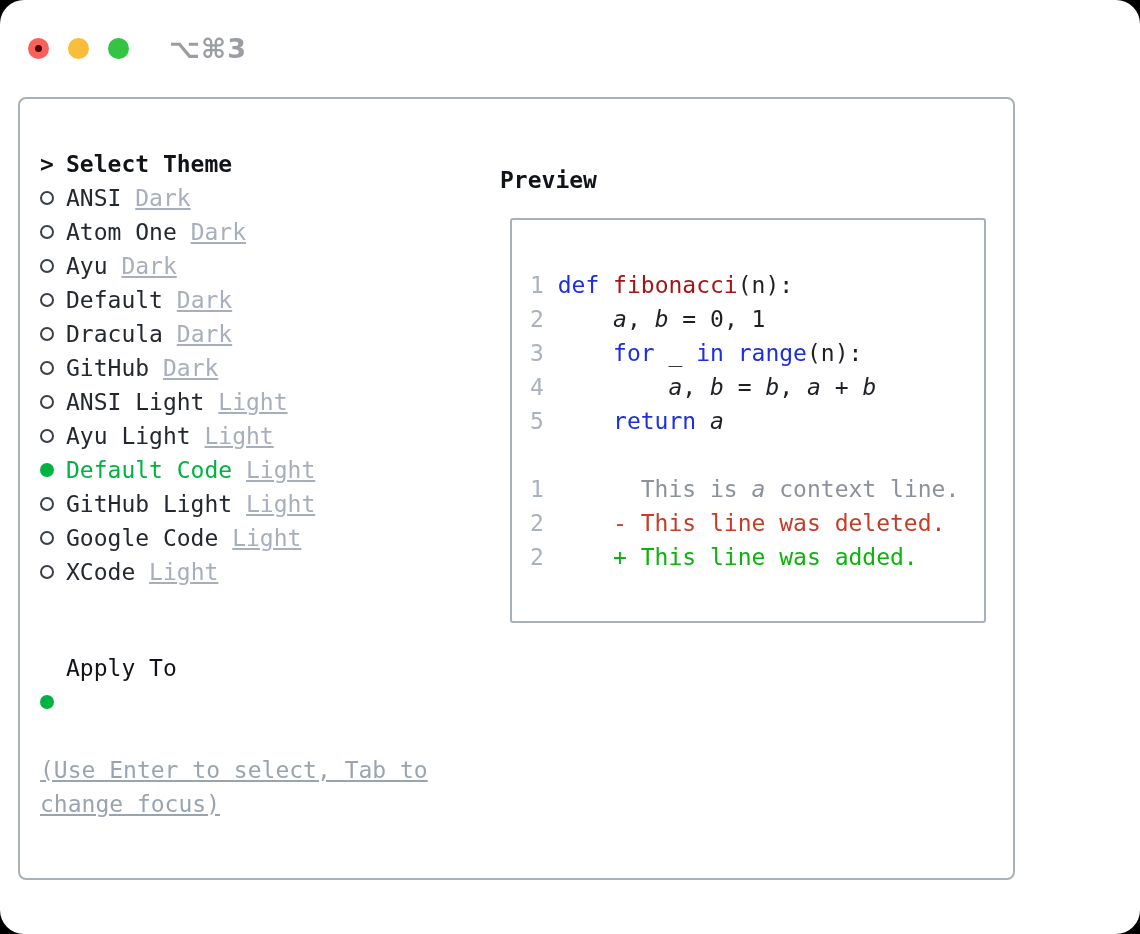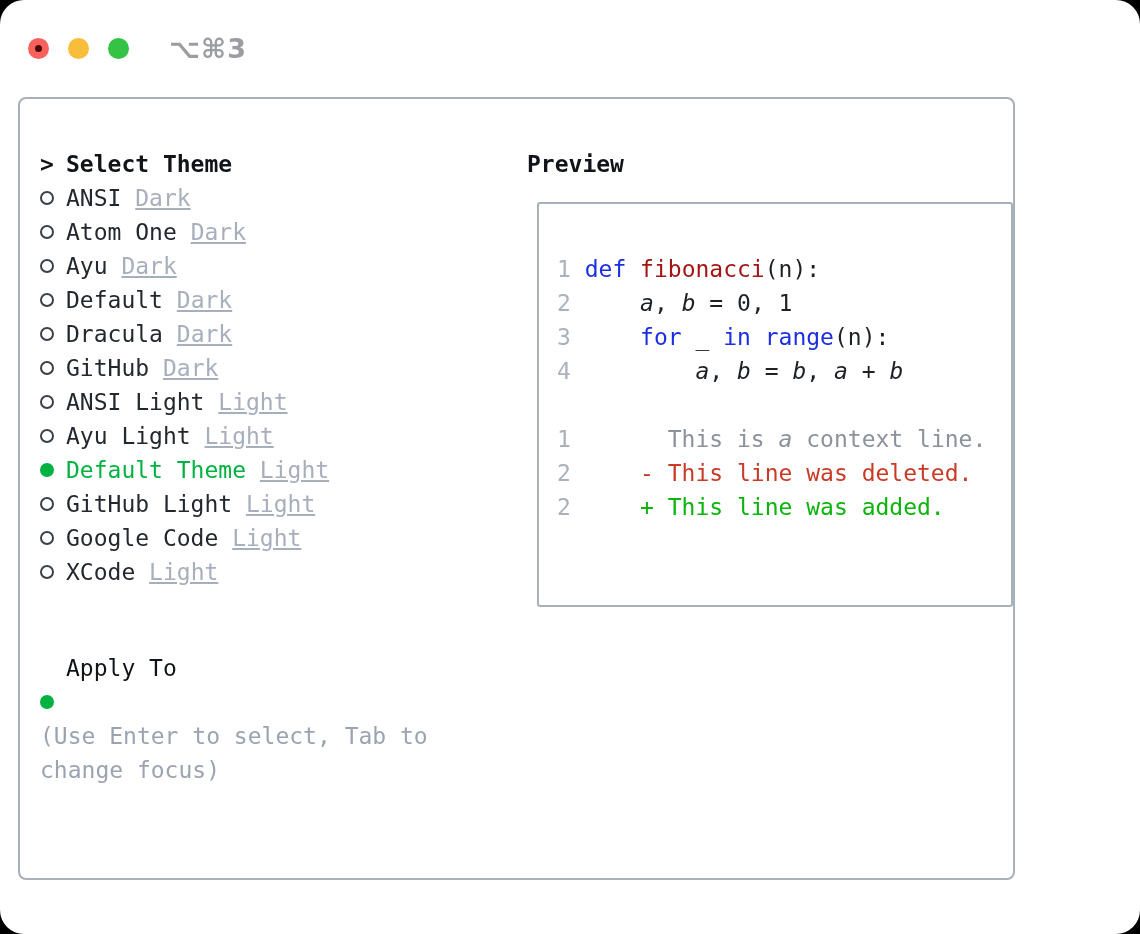--- a/index.html
+++ b/index.html
@@ -44,22 +44,22 @@
   .row{display:flex;align-items:flex-start;height:34px;}
   .bullet-col{flex:0 0 26px;}
   .bullet{display:block;width:14px;height:14px;border:2px solid var(--bullet-ring);border-radius:50%;margin-top:10px;}
   .row.selected .bullet{background:var(--accent-green);border-color:var(--accent-green);}
   .row.selected .t-name,.row.selected .t-label{color:var(--accent-green);}
   .hdr{font-weight:700;color:var(--heading-black);}
   .hdr .prefix{display:inline-block;width:26px;}
   .t-variant{margin-left:1ch;color:var(--muted-gray);text-decoration:underline;}
   .spacer{height:34px;}
   .apply-hdr{padding-left:26px;color:var(--heading-black);margin-top:28px;}
-  .hint{width:402px;color:var(--hint-gray);}
-  .right-col{position:absolute;left:480px;top:48px;margin-left:27px;}
+  .hint{margin-top:34px;width:402px;color:var(--hint-gray);text-decoration:underline;}
+  .right-col{position:absolute;left:480px;top:64px;}
   .preview-title{font-size:23px;line-height:34px;font-weight:700;color:var(--heading-black);}
   .preview-box{
     margin-left:10px;margin-top:21px;width:476px;height:405px;
     border:2px solid var(--border-gray);border-radius:3px;background:#fff;
     padding:48px 4px 0 18px;overflow:hidden;
   }
   .pline{white-space:pre;font-size:23px;line-height:34px;height:34px;}
   .num{display:inline-block;width:2ch;color:var(--line-number-gray);}
   .seg.plain{color:#1d2126;}
   .seg.keyword{color:var(--keyword-blue);}
@@ -142,21 +142,21 @@
             <span class="bullet-col">
               <span class="bullet"></span>
             </span>
             <span class="t-name">Ayu Light</span>
             <span class="t-variant">Light</span>
           </div>
           <div class="row selected">
             <span class="bullet-col">
               <span class="bullet"></span>
             </span>
-            <span class="t-name">Default Theme</span>
+            <span class="t-name">Default Code</span>
             <span class="t-variant">Light</span>
           </div>
           <div class="row">
             <span class="bullet-col">
               <span class="bullet"></span>
             </span>
             <span class="t-name">GitHub Light</span>
             <span class="t-variant">Light</span>
           </div>
           <div class="row">
@@ -188,20 +188,21 @@
       <div class="hint">(Use Enter to select, Tab to change focus)</div>
     </div>
 
     <div class="right-col">
       <div class="preview-title">Preview</div>
       <div class="preview-box">
           <div class="pline"><span class="num">1</span><span class="seg keyword">def</span><span class="seg plain"> </span><span class="seg function">fibonacci</span><span class="seg plain">(n):</span></div>
           <div class="pline"><span class="num">2</span><span class="seg plain">    </span><span class="seg variable">a</span><span class="seg plain">, </span><span class="seg variable">b</span><span class="seg plain"> = 0, 1</span></div>
           <div class="pline"><span class="num">3</span><span class="seg plain">    </span><span class="seg keyword">for</span><span class="seg plain"> _ </span><span class="seg keyword">in</span><span class="seg plain"> </span><span class="seg keyword">range</span><span class="seg plain">(n):</span></div>
           <div class="pline"><span class="num">4</span><span class="seg plain">        </span><span class="seg variable">a</span><span class="seg plain">, </span><span class="seg variable">b</span><span class="seg plain"> = </span><span class="seg variable">b</span><span class="seg plain">, </span><span class="seg variable">a</span><span class="seg plain"> + </span><span class="seg variable">b</span></div>
+          <div class="pline"><span class="num">5</span><span class="seg plain">    </span><span class="seg keyword">return</span><span class="seg plain"> </span><span class="seg variable">a</span></div>
           <div class="pline"><span class="num"></span></div>
           <div class="pline"><span class="num">1</span><span class="seg context">      This is </span><span class="seg context-italic">a</span><span class="seg context"> context line.</span></div>
           <div class="pline"><span class="num">2</span><span class="seg deleted">    - This line was deleted.</span></div>
           <div class="pline"><span class="num">2</span><span class="seg added">    + This line was added.</span></div>
         </div>
     </div>
   </div>
 </div>
 
 </body></html>

